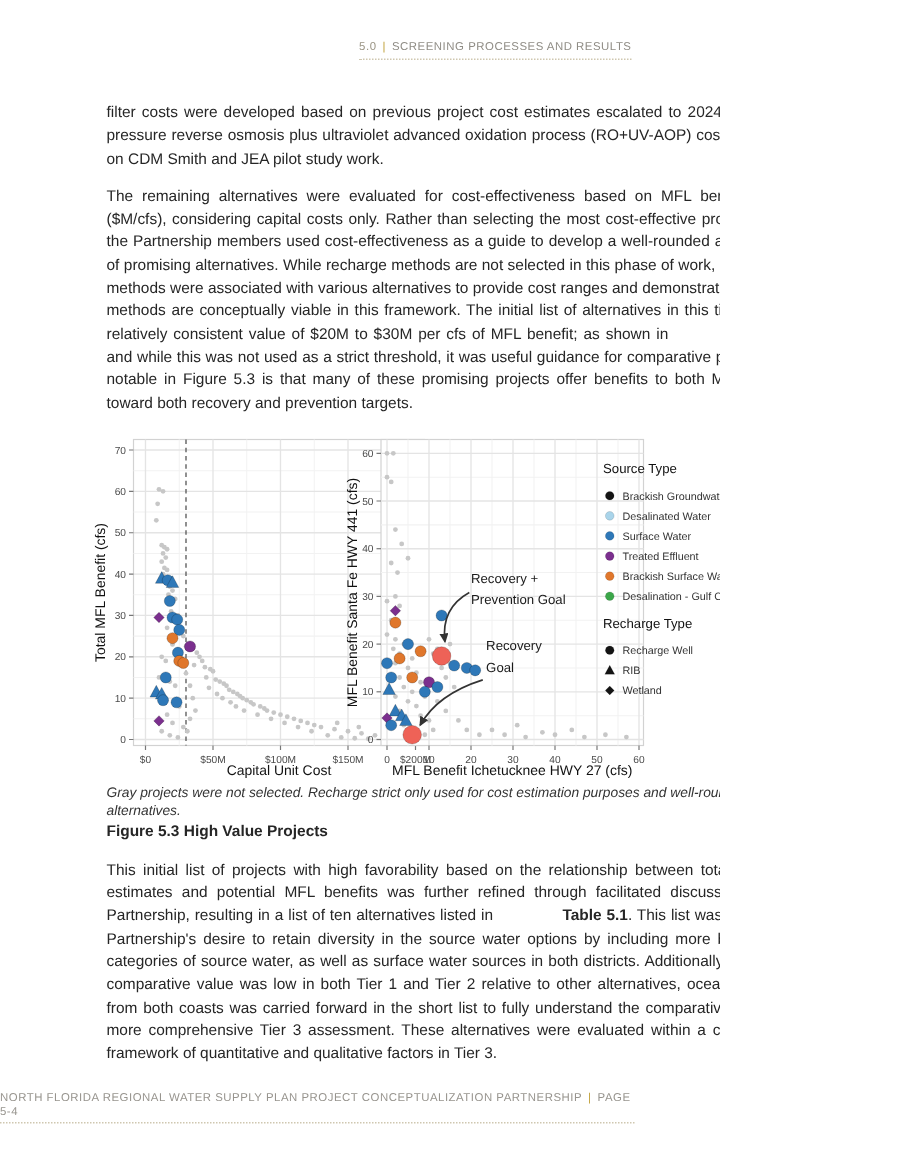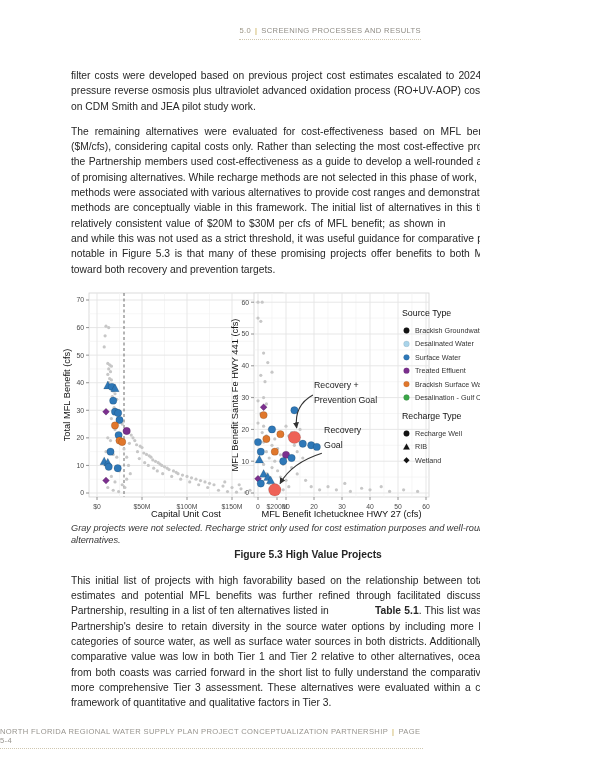--- a/index.html
+++ b/index.html
@@ -7,21 +7,21 @@
         font-family:"Liberation Sans",sans-serif;color:#262626;overflow:hidden;}
   .header{position:absolute;top:26px;right:59px;font-size:7.6px;letter-spacing:.35px;
           color:#8f8c85;border-bottom:1px dotted #cfc7b0;padding-bottom:4px;}
   .hdr-sec{color:#9a9484;}
   .pipe{color:#c2a23c;margin:0 4px;}
   .content{position:absolute;left:71px;top:68px;width:474px;}
   .body-text{margin:0 0 10px 0;font-size:10.3px;line-height:15.3px;text-align:justify;}
   .b{font-weight:bold;margin-left:43px;}
   .figure{margin:6px 0 3px -10px;width:502px;height:232px;}
   .caption{font-style:italic;font-size:9.2px;line-height:12px;margin:0;color:#333;}
-  .fig-label{font-weight:bold;font-size:10.3px;margin:3px 0 13px 0;text-align:center;}
+  .fig-label{font-weight:bold;font-size:10.3px;margin:3px 0 13px 0;}
   .footer{position:absolute;top:727px;right:57px;font-size:7.6px;letter-spacing:.35px;
           color:#97948e;border-bottom:1px dotted #cfc7b0;padding-bottom:3px;}
   svg text{font-family:"Liberation Sans",sans-serif;}
 </style>
 </head>
 <body>
 
 <div class="page">
 
   <div class="header">

